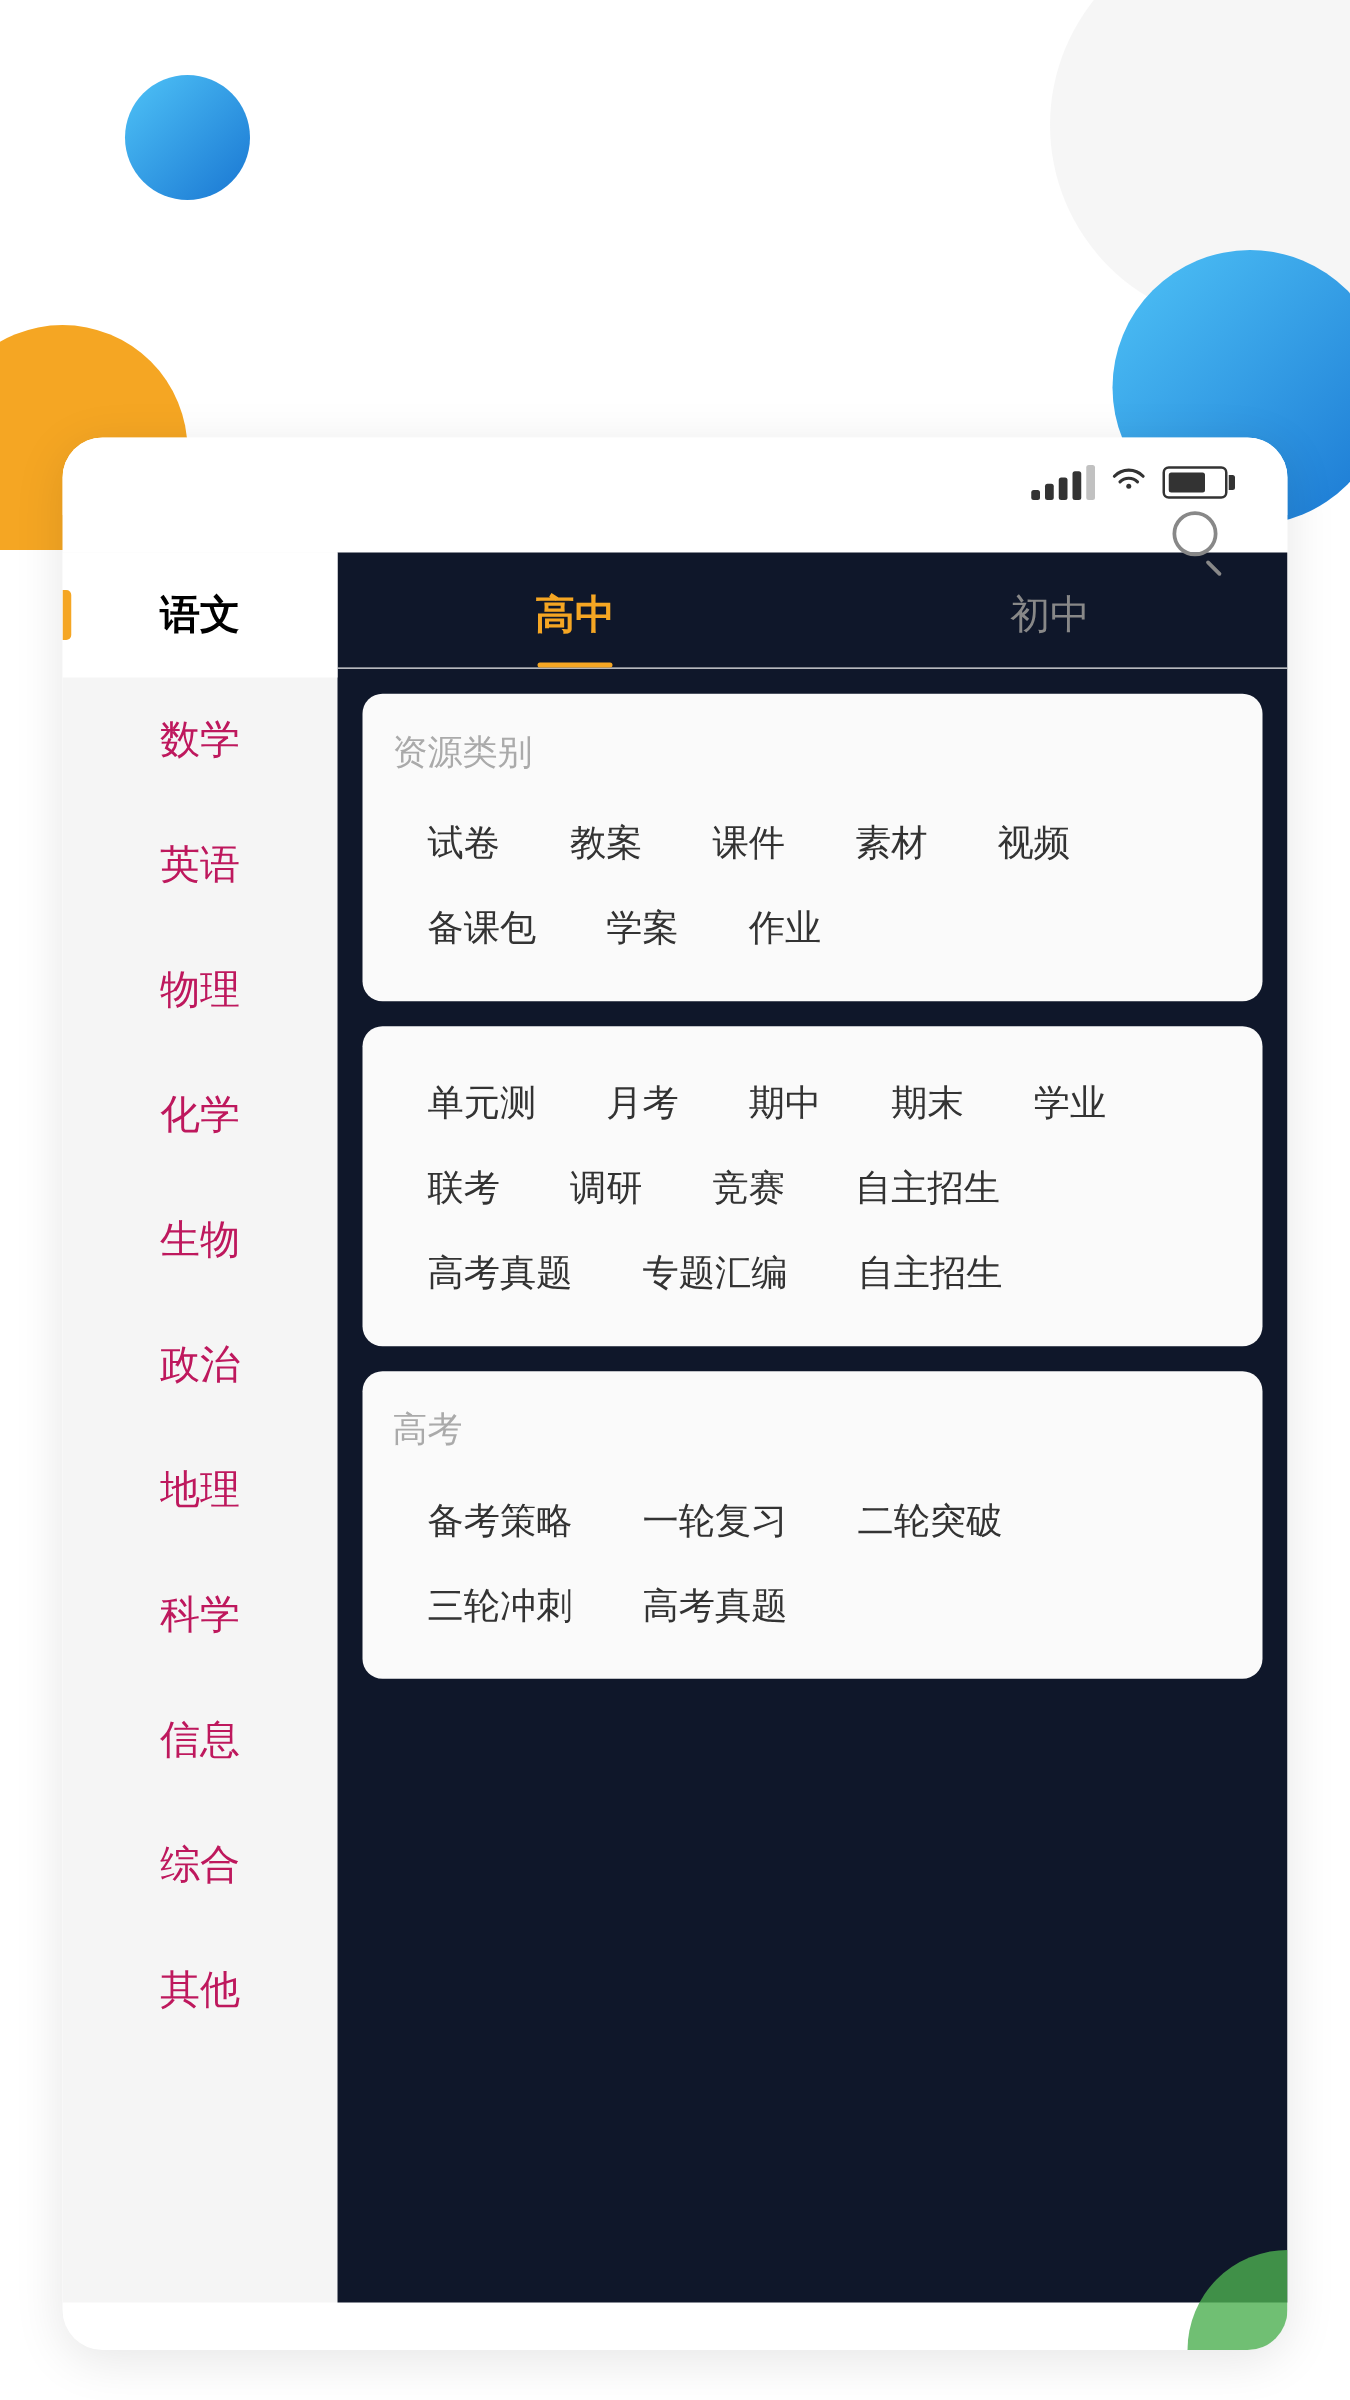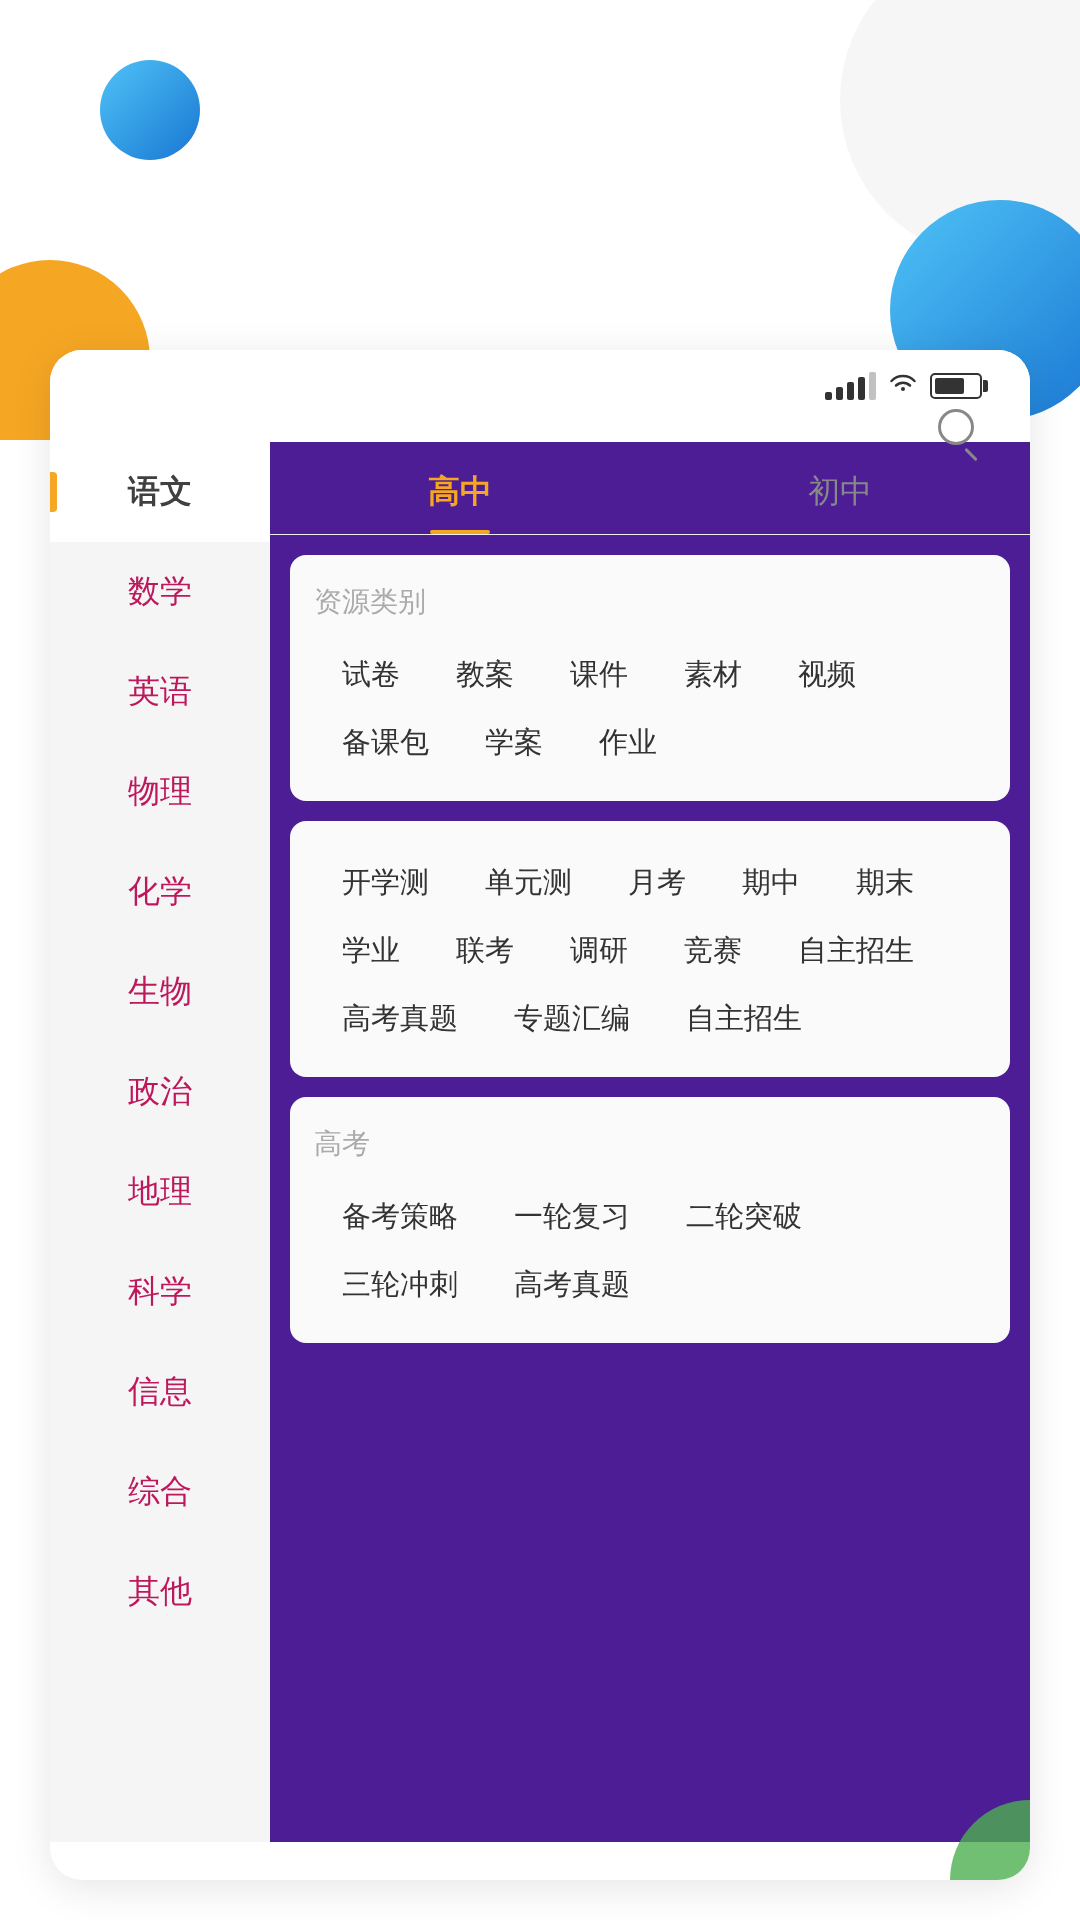--- a/index.html
+++ b/index.html
@@ -221,40 +221,40 @@
       padding: 28px 0;
       text-align: center;
       font-size: 32px;
       color: #be185d;
       cursor: pointer;
       position: relative;
     }
 
     .sidebar-item.active {
       background: #fff;
-      color: #404040;
+      color: #000000;
       font-weight: 600;
     }
 
     .sidebar-item.active::before {
       content: '';
       position: absolute;
       left: 0;
       top: 50%;
       transform: translateY(-50%);
       width: 7px;
       height: 40px;
       background: #f5a623;
       border-radius: 0 4px 4px 0;
     }
 
     
     .right-content {
       flex: 1;
-      background: #4c1d95;
+      background: #0f172a;
       overflow-y: auto;
       padding: 0 0 40px 0;
     }
 
     
     .category-tabs {
       display: flex;
       border-bottom: 1px solid #eee;
     }
     .category-tab {
@@ -402,21 +402,20 @@
               <div class="tag-item">课件</div>
               <div class="tag-item">素材</div>
               <div class="tag-item">视频</div>
               <div class="tag-item">备课包</div>
               <div class="tag-item">学案</div>
               <div class="tag-item">作业</div>
             </div>
           </div>
           <div class="section-card">
             <div class="tags-row">
-              <div class="tag-item">开学测</div>
               <div class="tag-item">单元测</div>
               <div class="tag-item">月考</div>
               <div class="tag-item">期中</div>
               <div class="tag-item">期末</div>
               <div class="tag-item">学业</div>
               <div class="tag-item">联考</div>
               <div class="tag-item">调研</div>
               <div class="tag-item">竞赛</div>
               <div class="tag-item">自主招生</div>
               <div class="tag-item">高考真题</div>

